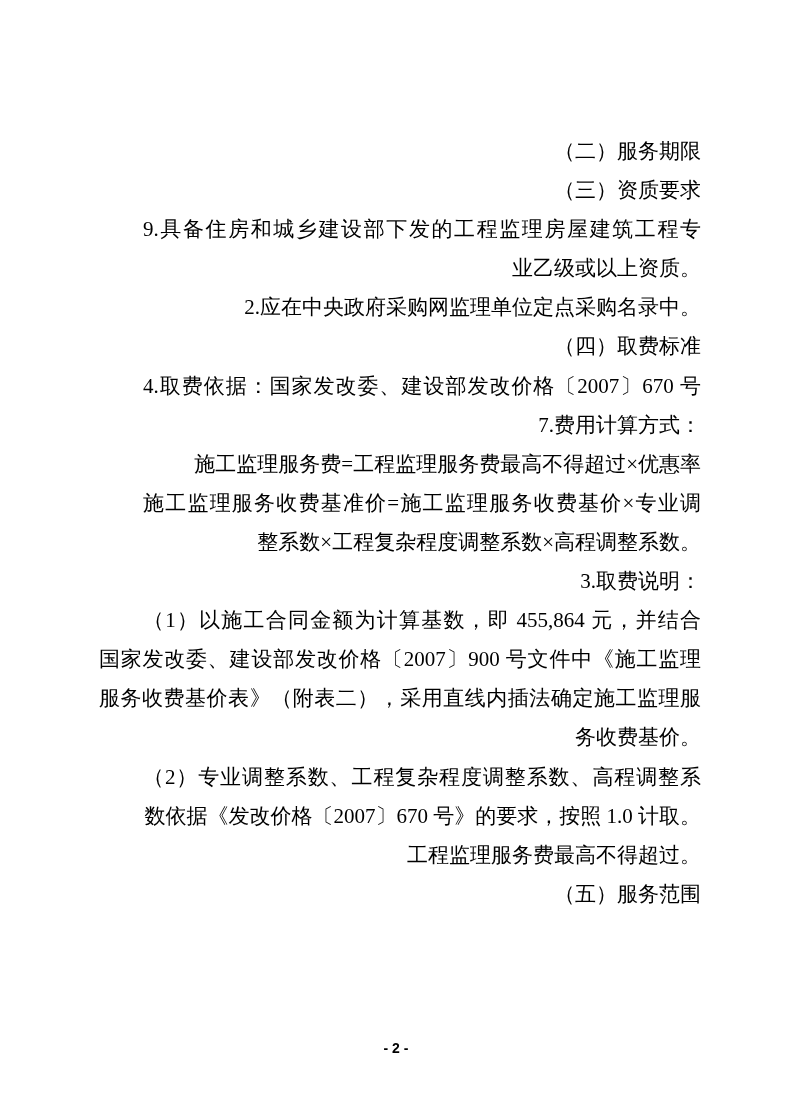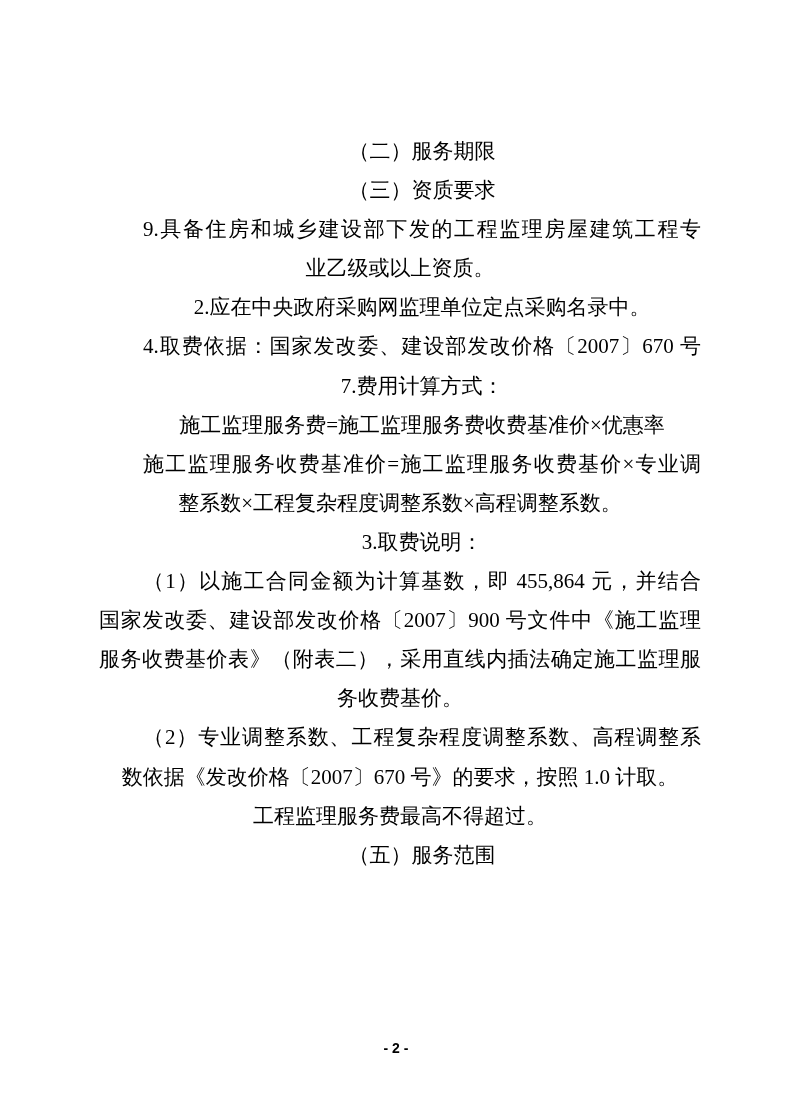--- a/index.html
+++ b/index.html
@@ -21,21 +21,21 @@
     left: 99px;
     top: 132px;
     width: 602px;
     color: #000000;
     font-size: 21px;
     line-height: 39.1px;
     font-family: "Liberation Serif", "DejaVu Serif", serif;
   }
   .ln {
     min-height: 39.1px;
-    text-align: center;
+    text-align: right;
   }
   .ln.ind {
     text-indent: 44px;
   }
   .ln.fill {
     text-align: justify;
     text-align-last: justify;
   }
   .footer {
     position: absolute;
@@ -52,23 +52,24 @@
 </head>
 <body>
 
 <div class="page">
   <div class="content">
     <div class="ln ind">（二）服务期限</div>
     <div class="ln ind">（三）资质要求</div>
     <div class="ln ind fill">9.具备住房和城乡建设部下发的工程监理房屋建筑工程专</div>
     <div class="ln">业乙级或以上资质。</div>
     <div class="ln ind">2.应在中央政府采购网监理单位定点采购名录中。</div>
+    <div class="ln ind">（四）取费标准</div>
     <div class="ln ind fill">4.取费依据：国家发改委、建设部发改价格〔2007〕670 号</div>
     <div class="ln ind">7.费用计算方式：</div>
-    <div class="ln ind">施工监理服务费=施工监理服务费收费基准价×优惠率</div>
+    <div class="ln ind">施工监理服务费=工程监理服务费最高不得超过×优惠率</div>
     <div class="ln ind fill">施工监理服务收费基准价=施工监理服务收费基价×专业调</div>
     <div class="ln">整系数×工程复杂程度调整系数×高程调整系数。</div>
     <div class="ln ind">3.取费说明：</div>
     <div class="ln ind fill">（1）以施工合同金额为计算基数，即 455,864 元，并结合</div>
     <div class="ln fill">国家发改委、建设部发改价格〔2007〕900 号文件中《施工监理</div>
     <div class="ln fill">服务收费基价表》（附表二），采用直线内插法确定施工监理服</div>
     <div class="ln">务收费基价。</div>
     <div class="ln ind fill">（2）专业调整系数、工程复杂程度调整系数、高程调整系</div>
     <div class="ln">数依据《发改价格〔2007〕670 号》的要求，按照 1.0 计取。</div>
     <div class="ln">工程监理服务费最高不得超过。</div>

